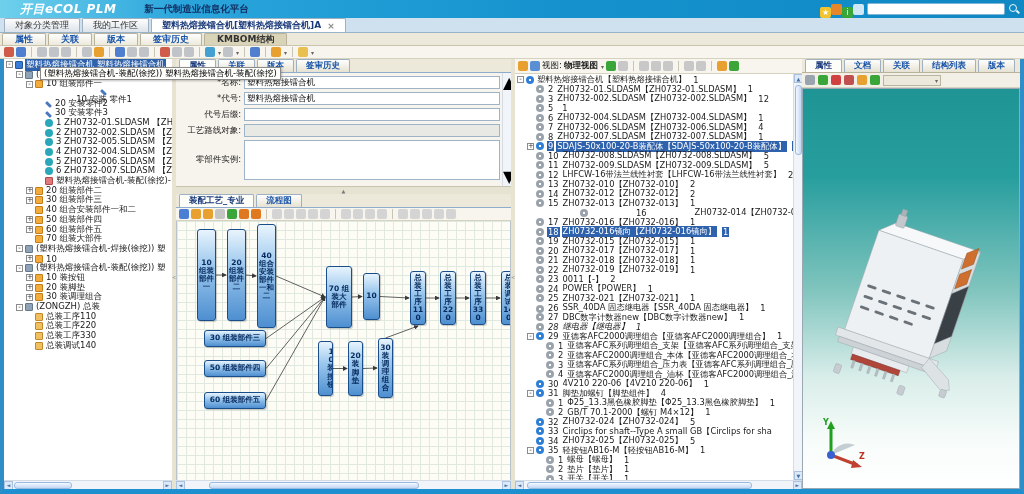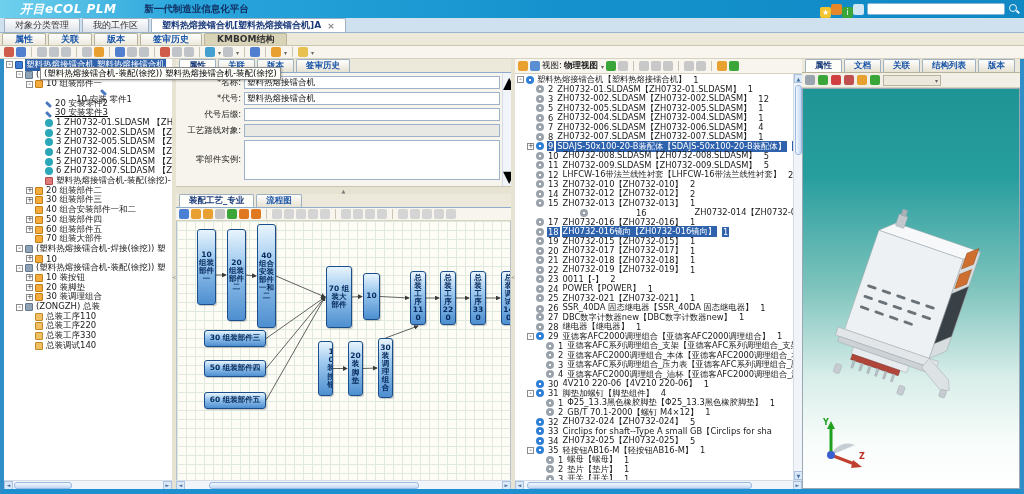--- a/index.html
+++ b/index.html
@@ -236,21 +236,21 @@
           <div class="trow" style="padding-left: 30px; flex-direction: column;">
             <span class="tspc"></span>
             <span class="tico pencil"></span>
             <span class="tlabel">10 安装 零件1</span>
           </div>
           <div class="trow" style="padding-left: 30px;">
             <span class="tspc"></span>
             <span class="tico pencil"></span>
             <span class="tlabel">20 安装零件2</span>
           </div>
-          <div class="trow" style="padding-left: 30px; text-decoration: underline;">
+          <div class="trow" style="padding-left: 30px;">
             <span class="tspc"></span>
             <span class="tico pencil"></span>
             <span class="tlabel">30 安装零件3</span>
           </div>
           <div class="trow" style="padding-left: 30px;">
             <span class="tspc"></span>
             <span class="tico asm"></span>
             <span class="tlabel">1 ZH0732-01.SLDASM 【ZH073</span>
           </div>
           <div class="trow" style="padding-left: 30px;">
@@ -474,21 +474,21 @@
               <line x1="89" y1="179.5" x2="148" y2="76" stroke="#3a3a3a" stroke-width="0.8" marker-end="url(#arr)"></line>
               <line x1="175" y1="76" x2="185" y2="75.5" stroke="#3a3a3a" stroke-width="0.8" marker-end="url(#arr)"></line>
               <line x1="203" y1="75.5" x2="232" y2="77" stroke="#3a3a3a" stroke-width="0.8" marker-end="url(#arr)"></line>
               <line x1="249" y1="77" x2="262" y2="77" stroke="#3a3a3a" stroke-width="0.8" marker-end="url(#arr)"></line>
               <line x1="279" y1="77" x2="292" y2="77" stroke="#3a3a3a" stroke-width="0.8" marker-end="url(#arr)"></line>
               <line x1="309" y1="77" x2="323" y2="77" stroke="#3a3a3a" stroke-width="0.8" marker-end="url(#arr)"></line>
               <line x1="156" y1="147.5" x2="170" y2="147.5" stroke="#3a3a3a" stroke-width="0.8" marker-end="url(#arr)"></line>
               <line x1="186" y1="147.5" x2="200" y2="147" stroke="#3a3a3a" stroke-width="0.8" marker-end="url(#arr)"></line>
               <line x1="208.5" y1="117" x2="241" y2="105" stroke="#3a3a3a" stroke-width="0.8" marker-end="url(#arr)"></line>
             </svg>
-        <div class="fnode" style="left: 20px; top: 8px; width: 19px; height: 76px;">10组装部件一</div>
+        <div class="fnode" style="left: 20px; top: 8px; width: 19px; height: 92px;">10组装部件一</div>
             <div class="fnode" style="left: 50px; top: 8px; width: 19px; height: 92px;">20组装部件二</div>
             <div class="fnode" style="left: 80px; top: 3px; width: 19px; height: 104px;">40组合安装部件一和二</div>
             <div class="fnode" style="left: 149px; top: 45px; width: 26px; height: 62px;">70 组装大部件</div>
             <div class="fnode" style="left: 186px; top: 52px; width: 17px; height: 47px;">10</div>
             <div class="fnode" style="left: 233px; top: 50px; width: 16px; height: 54px;">总装工序110</div>
             <div class="fnode" style="left: 263px; top: 50px; width: 16px; height: 54px;">总装工序220</div>
             <div class="fnode" style="left: 293px; top: 50px; width: 16px; height: 54px;">总装工序330</div>
             <div class="fnode" style="left: 324px; top: 50px; width: 15px; height: 54px;">总装调试140</div>
             <div class="fnode" style="left: 27px; top: 109px; width: 62px; height: 17px;">30 组装部件三</div>
             <div class="fnode" style="left: 27px; top: 139px; width: 62px; height: 17px;">50 组装部件四</div>
@@ -546,21 +546,20 @@
               <span class="tspc"></span>
               <span class="tico gearg"></span>
               <span class="tlabel bnum">3</span>
               <span class="tlabel">ZH0732-002.SLDASM【ZH0732-002.SLDASM】</span>
               <span class="tlabel bcnt">12</span>
             </div>
             <div class="trow" style="padding-left: 10px;">
               <span class="tspc"></span>
               <span class="tico gearg"></span>
               <span class="tlabel bnum">5</span>
-              <span class="tlabel">ZH0732-005.SLDASM【ZH0732-005.SLDASM】</span>
               <span class="tlabel bcnt">1</span>
             </div>
             <div class="trow" style="padding-left: 10px;">
               <span class="tspc"></span>
               <span class="tico gearg"></span>
               <span class="tlabel bnum">6</span>
               <span class="tlabel">ZH0732-004.SLDASM【ZH0732-004.SLDASM】</span>
               <span class="tlabel bcnt">1</span>
             </div>
             <div class="trow" style="padding-left: 10px;">
@@ -703,21 +702,21 @@
               <span class="tlabel">SSR_40DA 固态继电器【SSR_40DA 固态继电器】</span>
               <span class="tlabel bcnt">1</span>
             </div>
             <div class="trow" style="padding-left: 10px;">
               <span class="tspc"></span>
               <span class="tico gearg"></span>
               <span class="tlabel bnum">27</span>
               <span class="tlabel">DBC数字计数器new【DBC数字计数器new】</span>
               <span class="tlabel bcnt">1</span>
             </div>
-            <div class="trow" style="padding-left: 10px;">
+            <div class="trow" style="padding-left: 10px; font-style: italic;">
               <span class="tspc"></span>
               <span class="tico gearg"></span>
               <span class="tlabel bnum">28</span>
               <span class="tlabel">继电器【继电器】</span>
               <span class="tlabel bcnt">1</span>
             </div>
             <div class="trow" style="padding-left: 10px;">
               <span class="tog">-</span>
               <span class="tico gearb"></span>
               <span class="tlabel bnum">29</span>

